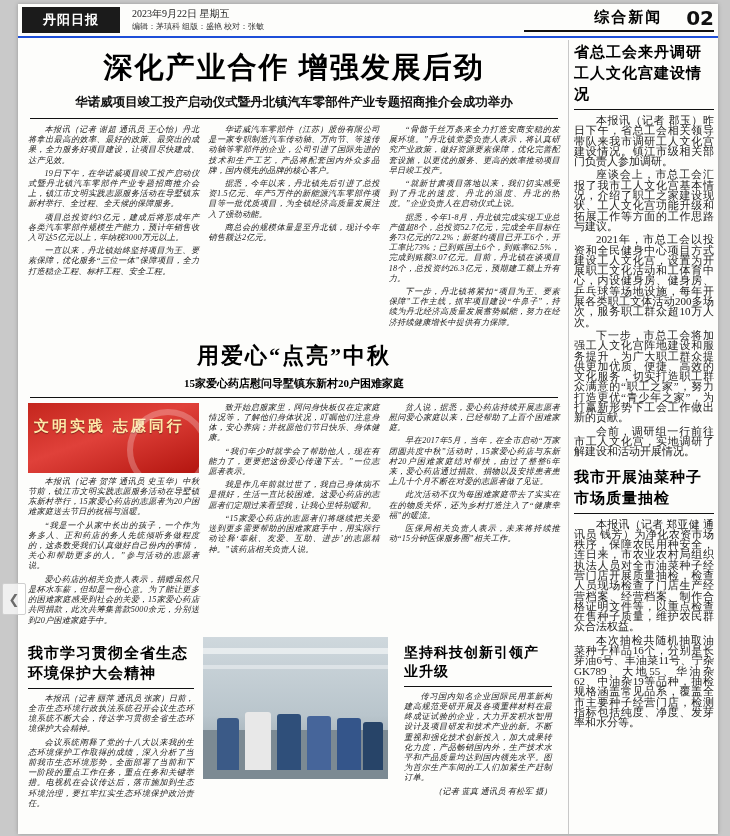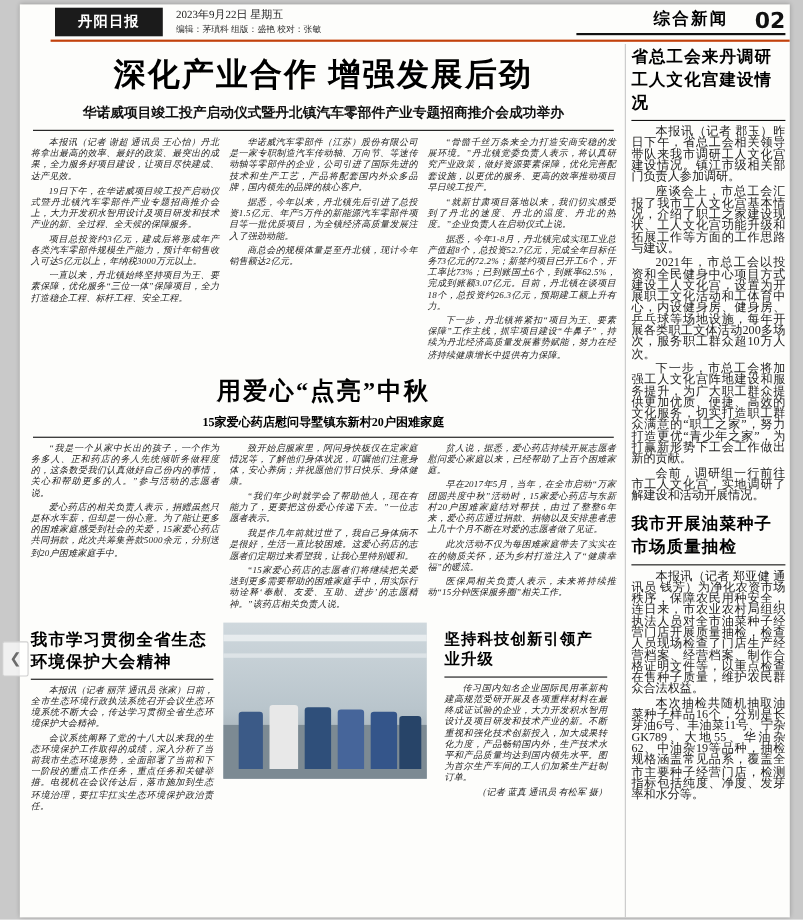--- a/index.html
+++ b/index.html
@@ -10,22 +10,22 @@
     overflow:hidden;
   }
   .page{
     position:absolute;left:18px;top:4px;width:700px;height:830px;
     background:#fdfdfb;
     box-shadow:0 0 4px rgba(0,0,0,.25);
     overflow:hidden;
   }
   
   .masthead{
-    position:relative;height:32px;border-bottom:2px solid #c2410c;
-    display:flex;align-items:center;margin-left:28px;
+    position:relative;height:32px;border-bottom:2px solid #1d4ed8;
+    display:flex;align-items:center;
   }
   .logo{
     width:98px;height:26px;margin-left:4px;
     background:#1b1b1b;color:#fff;
     display:flex;align-items:center;justify-content:center;
     font-family:"DejaVu Sans", sans-serif;
     font-weight:bold;font-size:13px;letter-spacing:1px;
   }
   .mast-meta{margin-left:12px;font-size:9px;line-height:13px;color:#222;}
   .mast-meta .l1{font-size:10px;}
@@ -157,21 +157,21 @@
 
       <div class="headline">
         <h1>深化产业合作  增强发展后劲</h1>
         <h2>华诺威项目竣工投产启动仪式暨丹北镇汽车零部件产业专题招商推介会成功举办</h2>
       </div>
       <div class="hl-rule"></div>
 
       <div class="cols3">
         <div class="col">
           <p class="txt">本报讯（记者 谢超  通讯员 王心怡）丹北将拿出最高的效率、最好的政策、最突出的成果，全力服务好项目建设，让项目尽快建成、达产见效。</p>
-          <p class="txt">19日下午，在华诺威项目竣工投产启动仪式暨丹北镇汽车零部件产业专题招商推介会上，大力开发积水智用设计及项目研发和技术产业的新、全过程、全天候的保障服务。</p>
+          <p class="txt">19日下午，在华诺威项目竣工投产启动仪式暨丹北镇汽车零部件产业专题招商推介会上，镇江市文明实践志愿服务活动在导墅镇东新村举行、全过程、全天候的保障服务。</p>
           <p class="txt">项目总投资约3亿元，建成后将形成年产各类汽车零部件规模生产能力，预计年销售收入可达5亿元以上，年纳税3000万元以上。</p>
           <p class="txt">一直以来，丹北镇始终坚持项目为王、要素保障，优化服务“三位一体”保障项目，全力打造稳企工程、标杆工程、安全工程。</p>
         </div>
         <div class="col">
           <p class="txt">华诺威汽车零部件（江苏）股份有限公司是一家专职制造汽车传动轴、万向节、等速传动轴等零部件的企业，公司引进了国际先进的技术和生产工艺，产品将配套国内外众多品牌，国内领先的品牌的核心客户。</p>
           <p class="txt">据悉，今年以来，丹北镇先后引进了总投资1.5亿元、年产5万件的新能源汽车零部件项目等一批优质项目，为全镇经济高质量发展注入了强劲动能。</p>
           <p class="txt">商总会的规模体量是至丹北镇，现计今年销售额达2亿元。</p>
         </div>
         <div class="col">
           <p class="txt">“骨骼千丝万条来全力打造安商安稳的发展环境。”丹北镇党委负责人表示，将认真研究产业政策，做好资源要素保障，优化完善配套设施，以更优的服务、更高的效率推动项目早日竣工投产。</p>
@@ -182,20 +182,25 @@
       </div>
 
       <div class="headline2">
         <h1>用爱心“点亮”中秋</h1>
         <h2>15家爱心药店慰问导墅镇东新村20户困难家庭</h2>
       </div>
       <div class="h2-rule"></div>
 
       <div class="cols3">
         <div class="col">
+          <div class="pic pic-red" style="height:70px;margin-bottom:4px;">
+            <div class="pic-cn">文明实践  志愿同行</div>
+            <div class="swirl"></div>
+          </div>
+          <p class="txt">本报讯（记者 贺萍 通讯员 史玉华）中秋节前，镇江市文明实践志愿服务活动在导墅镇东新村举行，15家爱心药店的志愿者为20户困难家庭送去节日的祝福与温暖。</p>
           <p class="txt">“我是一个从家中长出的孩子，一个作为务多人、正和药店的务人先统倾听务做程度的，这条数受我们认真做好自己份内的事情，关心和帮助更多的人。”参与活动的志愿者说。</p>
           <p class="txt">爱心药店的相关负责人表示，捐赠虽然只是杯水车薪，但却是一份心意。为了能让更多的困难家庭感受到社会的关爱，15家爱心药店共同捐款，此次共筹集善款5000余元，分别送到20户困难家庭手中。</p>
         </div>
         <div class="col">
           <p class="txt">致开始启服家里，阿问身快板仅在定家庭情况等，了解他们身体状况，叮嘱他们注意身体，安心养病；并祝愿他们节日快乐、身体健康。</p>
           <p class="txt">“我们年少时就学会了帮助他人，现在有能力了，更要把这份爱心传递下去。”一位志愿者表示。</p>
           <p class="txt">我是作几年前就过世了，我自己身体病不是很好，生活一直比较困难。这爱心药店的志愿者们定期过来看望我，让我心里特别暖和。</p>
           <p class="txt">“15家爱心药店的志愿者们将继续把关爱送到更多需要帮助的困难家庭手中，用实际行动诠释‘奉献、友爱、互助、进步’的志愿精神。”该药店相关负责人说。</p>
         </div>
         <div class="col">

